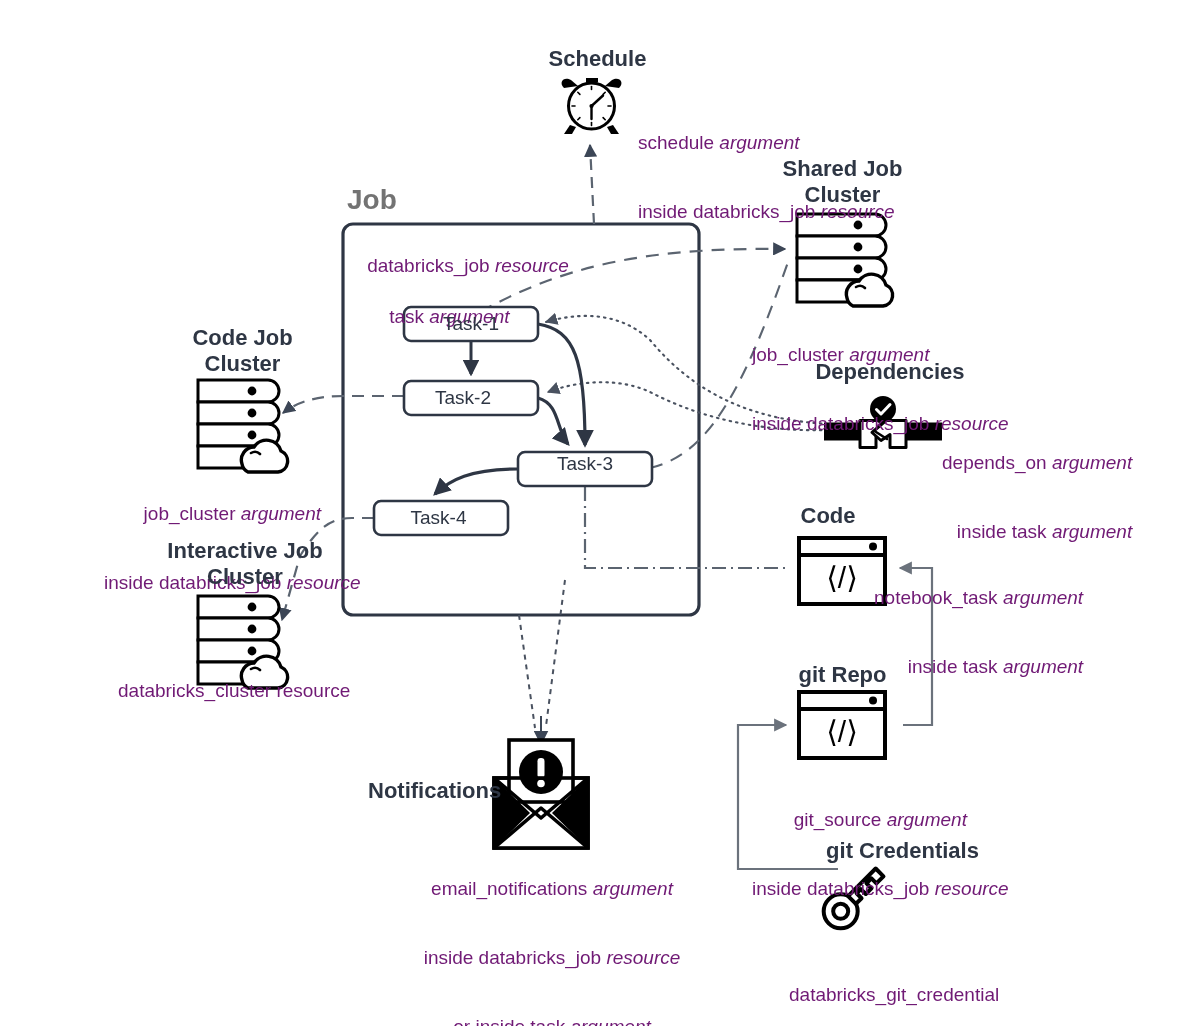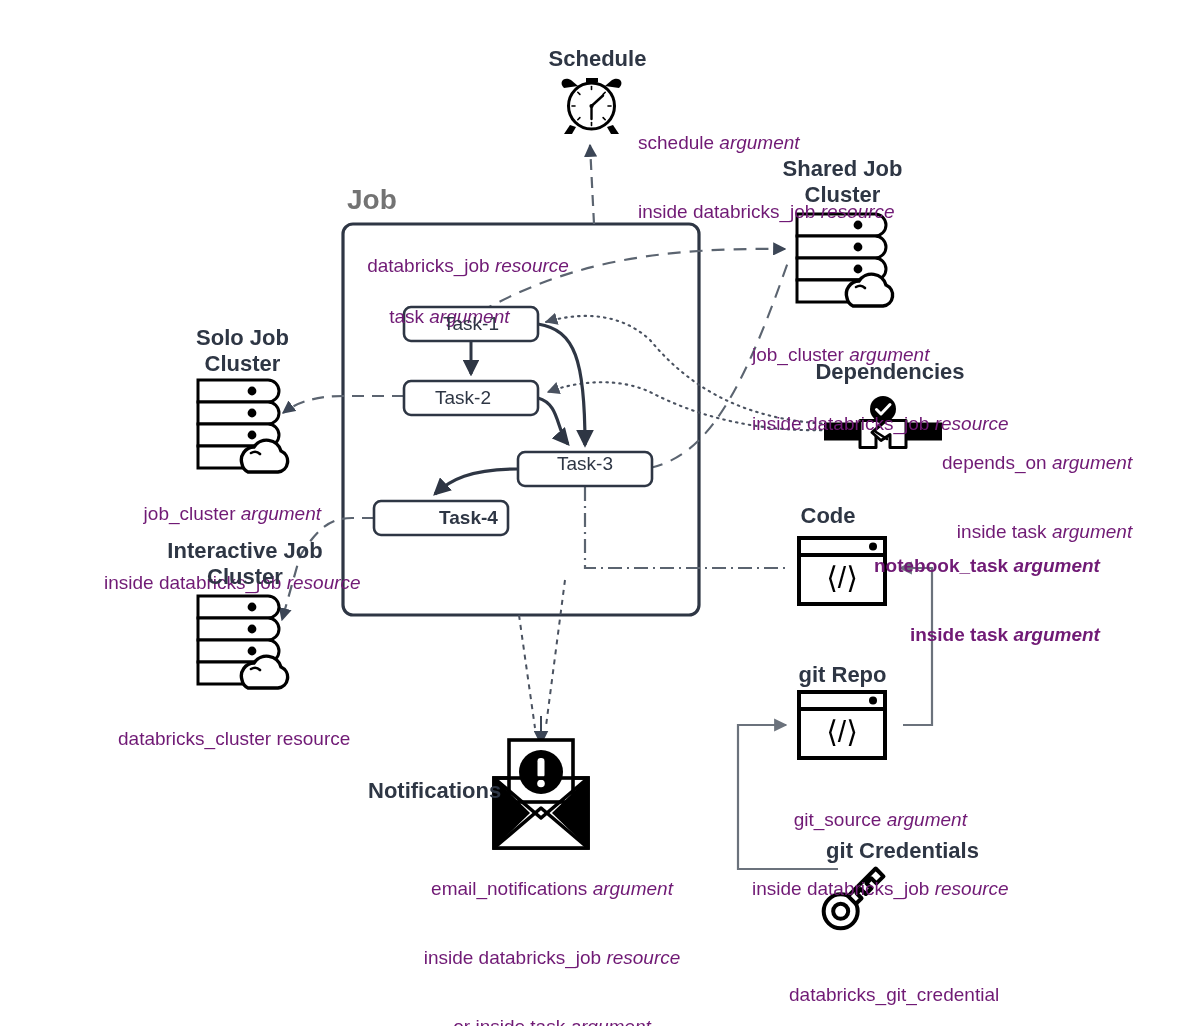--- a/index.html
+++ b/index.html
@@ -228,39 +228,39 @@
     <div><span>inside databricks_job </span><i>resource</i></div>
   </div>
 
   <div class="ttl" style="left:745px;top:156px;width:195px;">Shared Job
 Cluster</div>
   <div class="red" style="left:752px;top:297px;">
     <div><span>job_cluster </span><i>argument</i></div>
     <div><span>inside databricks_job </span><i>resource</i></div>
   </div>
 
-  <div class="ttl" style="left:145px;top:325px;width:195px;">Solo Job
+  <div class="ttl" style="left:145px;top:325px;width:195px;">Code Job
 Cluster</div>
   <div class="red" style="left:104px;top:456px;">
     <div style="text-align:center;"><span>job_cluster </span><i>argument</i></div>
     <div><span>inside databricks_job </span><i>resource</i></div>
   </div>
 
   <div class="ttl" style="left:130px;top:538px;width:230px;">Interactive Job
 Cluster</div>
-  <div class="red" style="left:118px;top:679px;margin-top:48px;">databricks_cluster resource</div>
+  <div class="red" style="left:118px;top:679px;">databricks_cluster resource</div>
 
   <div class="ttl" style="left:790px;top:359px;width:200px;">Dependencies</div>
   <div class="red" style="left:942px;top:405px;">
     <div><span>depends_on </span><i>argument</i></div>
     <div style="text-align:right;"><span>inside task </span><i>argument</i></div>
   </div>
 
   <div class="ttl" style="left:778px;top:503px;width:100px;">Code</div>
-  <div class="red" style="left:874px;top:508px;font-weight:bold;">
+  <div class="red" style="left:874px;top:540px;">
     <div><span>notebook_task </span><i>argument</i></div>
     <div style="text-align:right;"><span>inside task </span><i>argument</i></div>
   </div>
 
   <div class="ttl" style="left:760px;top:662px;width:165px;">git Repo</div>
   <div class="red" style="left:752px;top:762px;">
     <div style="text-align:center;"><span>git_source </span><i>argument</i></div>
     <div><span>inside databricks_job </span><i>resource</i></div>
   </div>
 
@@ -281,15 +281,15 @@
   <div class="red" style="left:368px;top:282px;">
     <span>task </span><i>argument</i>
   </div>
   <div class="red" style="left:346px;top:231px;">
     <span>databricks_job </span><i>resource</i>
   </div>
 
   <div class="tasklbl" style="left:404px;top:307px;width:134px;height:34px;">Task-1</div>
   <div class="tasklbl" style="left:404px;top:381px;width:118px;height:34px;">Task-2</div>
   <div class="tasklbl" style="left:518px;top:452px;width:134px;height:24px;">Task-3</div>
-  <div class="tasklbl" style="left:394px;top:501px;width:149px;height:34px;font-weight:bold;">Task-4</div>
+  <div class="tasklbl" style="left:364px;top:501px;width:149px;height:34px;">Task-4</div>
 
 </div>
 
 </body></html>

